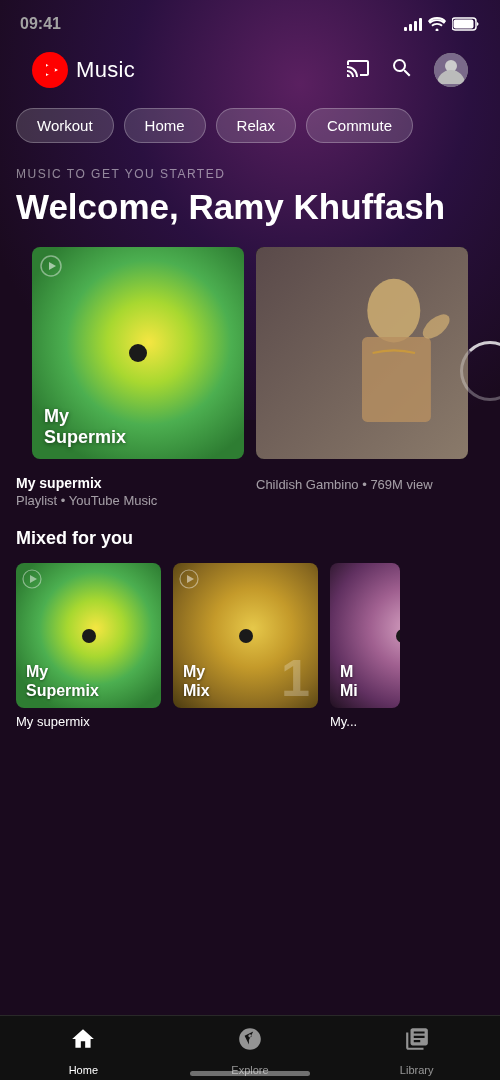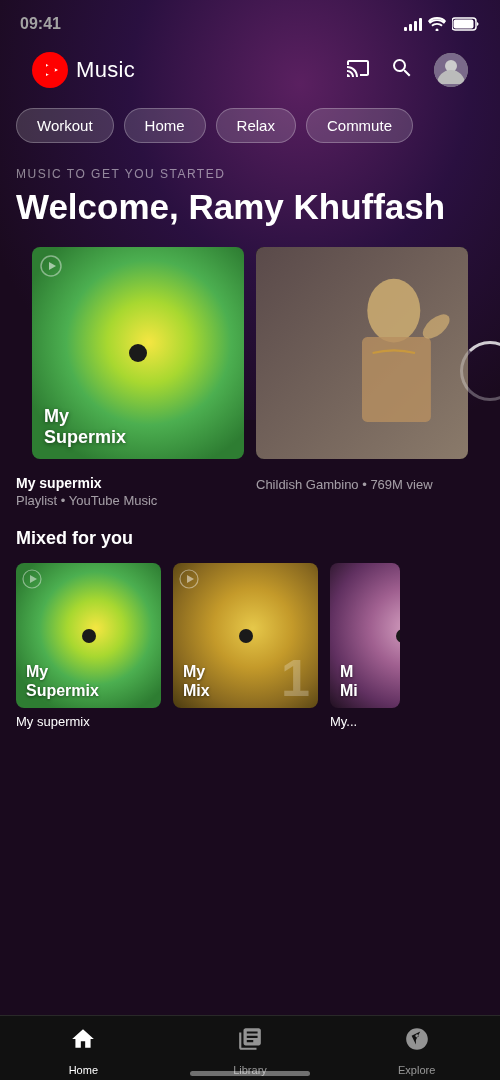--- a/index.html
+++ b/index.html
@@ -551,25 +551,25 @@
 
 <div class="bottom-nav">
   <div class="nav-item active">
     <svg class="nav-icon" width="26" height="26" viewBox="0 0 24 24" fill="currentColor">
       <path d="M10 20v-6h4v6h5v-8h3L12 3 2 12h3v8z"></path>
     </svg>
     <span class="nav-label">Home</span>
   </div>
   <div class="nav-item">
     <svg class="nav-icon" width="26" height="26" viewBox="0 0 24 24" fill="currentColor">
+      <path d="M12 2C6.48 2 2 6.48 2 12s4.48 10 10 10 10-4.48 10-10S17.52 2 12 2zm-1 15l-4-8 8-4-4 8zm1-6.5c-.83 0-1.5-.67-1.5-1.5S11.17 7.5 12 7.5s1.5.67 1.5 1.5S12.83 10.5 12 10.5z"></path>
+    </svg>
+    <span class="nav-label">Explore</span>
+  </div>
+  <div class="nav-item">
+    <svg class="nav-icon" width="26" height="26" viewBox="0 0 24 24" fill="currentColor">
       <path d="M4 6H2v14c0 1.1.9 2 2 2h14v-2H4V6zm16-4H8c-1.1 0-2 .9-2 2v12c0 1.1.9 2 2 2h12c1.1 0 2-.9 2-2V4c0-1.1-.9-2-2-2zm-1 9H9V9h10v2zm-4 4H9v-2h6v2zm4-8H9V5h10v2z"></path>
     </svg>
     <span class="nav-label">Library</span>
   </div>
-  <div class="nav-item">
-    <svg class="nav-icon" width="26" height="26" viewBox="0 0 24 24" fill="currentColor">
-      <path d="M12 2C6.48 2 2 6.48 2 12s4.48 10 10 10 10-4.48 10-10S17.52 2 12 2zm-1 15l-4-8 8-4-4 8zm1-6.5c-.83 0-1.5-.67-1.5-1.5S11.17 7.5 12 7.5s1.5.67 1.5 1.5S12.83 10.5 12 10.5z"></path>
-    </svg>
-    <span class="nav-label">Explore</span>
-  </div>
 </div>
 
 <div class="home-indicator"></div>
 
 </body></html>

